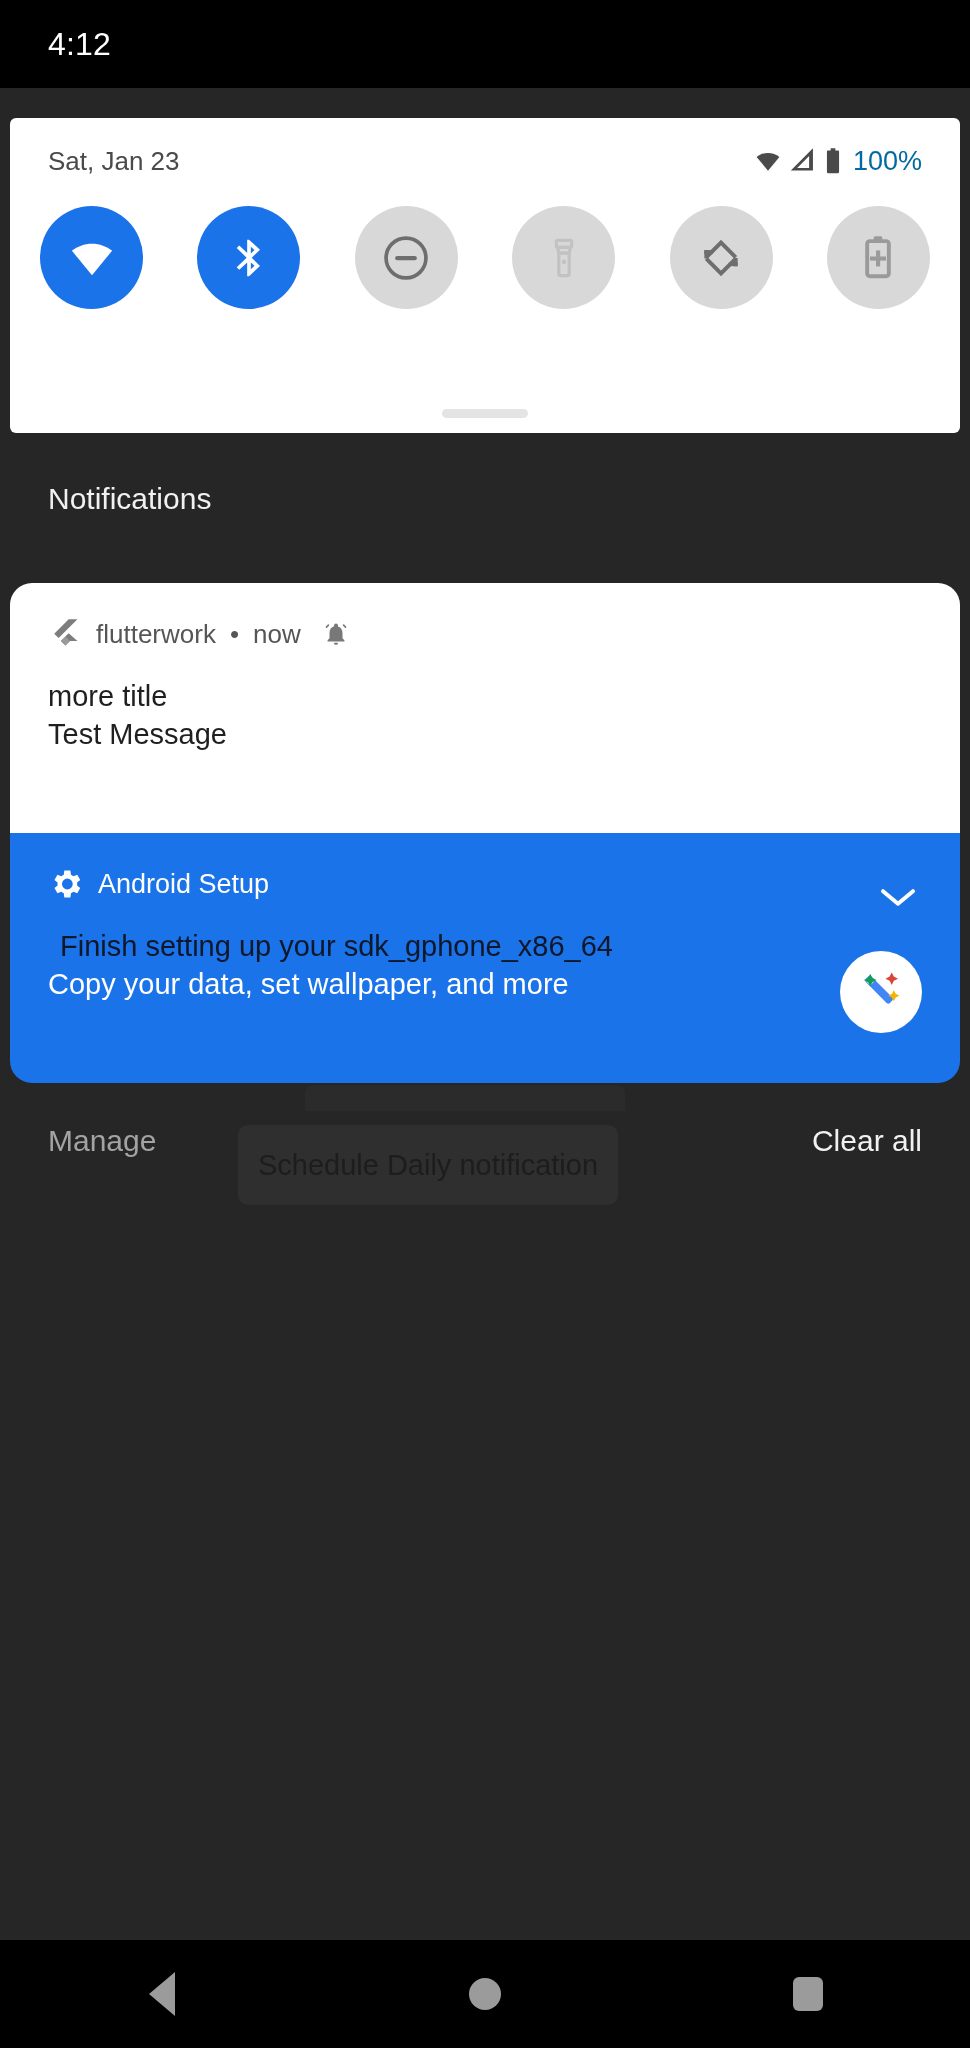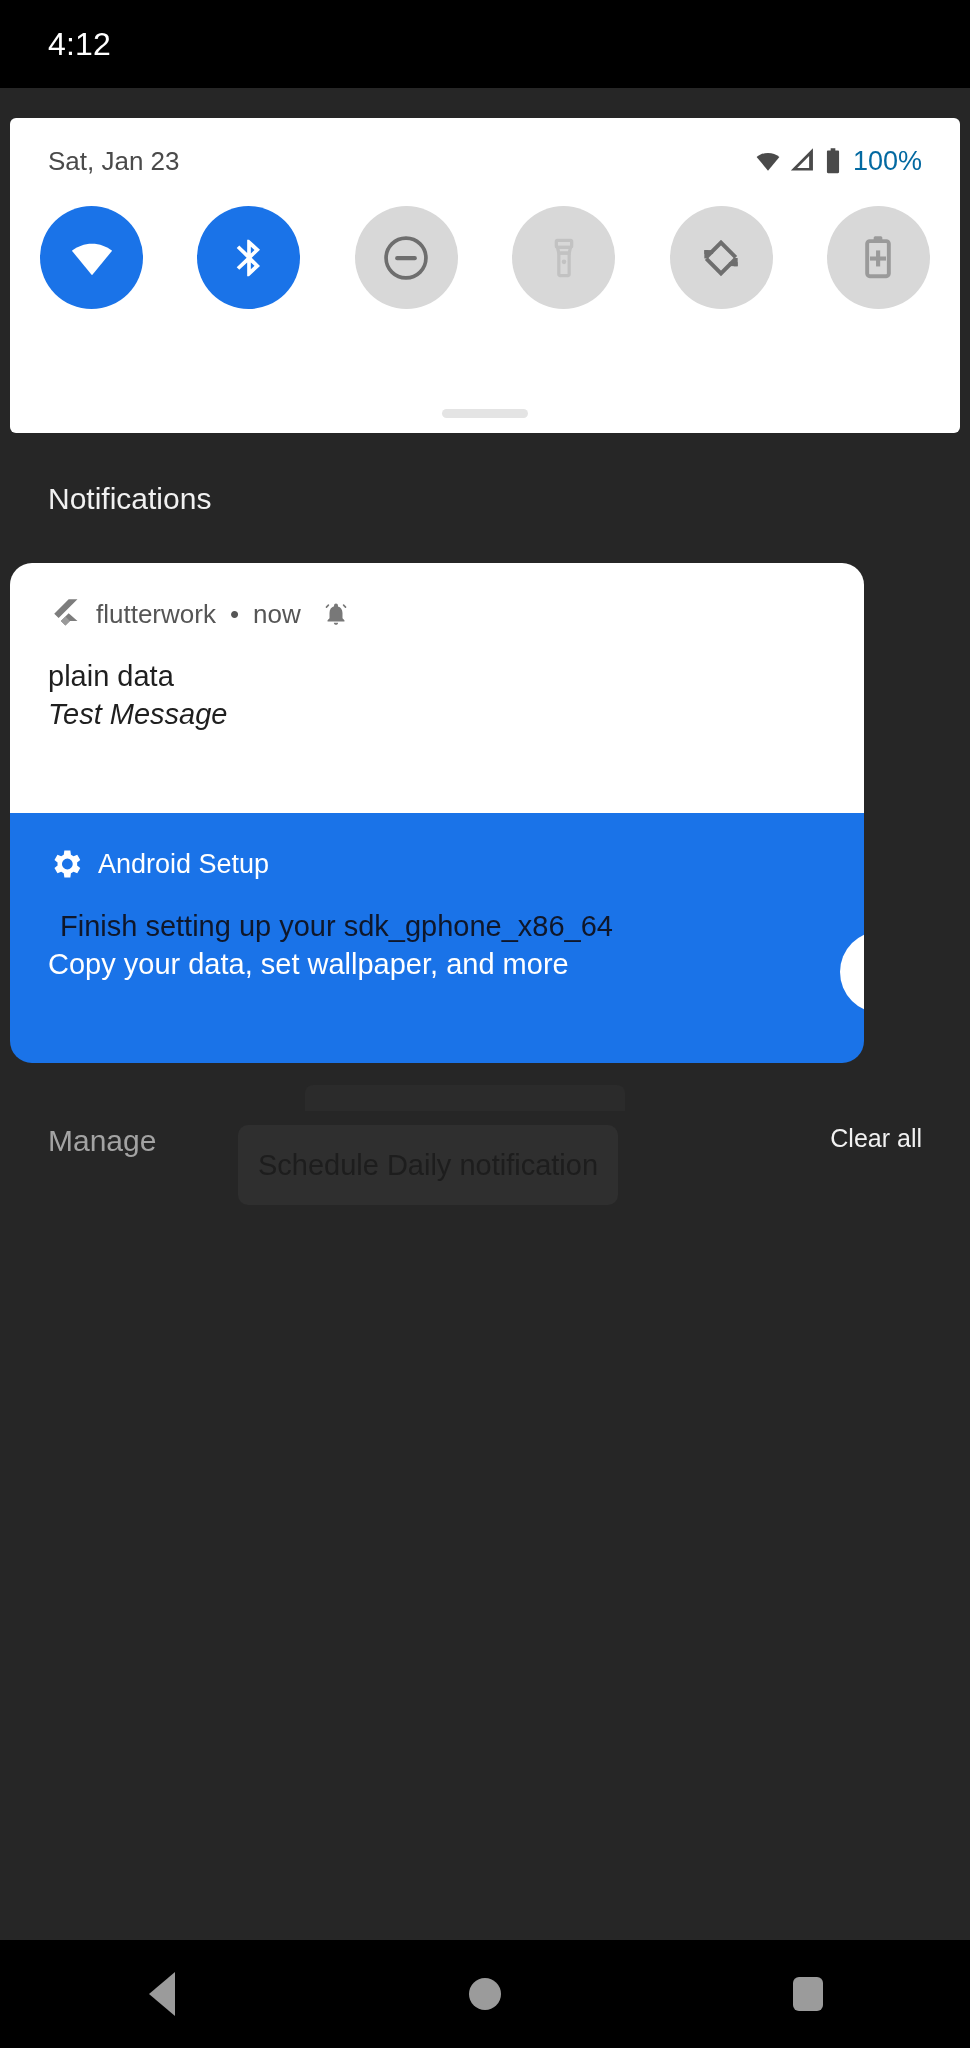--- a/index.html
+++ b/index.html
@@ -57,39 +57,39 @@
   }
 
   
   .notif-label {
     position:absolute; left:48px; top:482px;
     color:#f1f1f1; font-size:30px;
   }
 
   
   .notif-stack {
-    position:absolute; left:10px; top:563px; width:854px;
+    position:absolute; left:10px; top:583px; width:950px;
     border-radius:22px; overflow:hidden;
   }
   .notif {
     width:950px; padding:28px 38px 30px 38px; position:relative;
   }
   .notif.plain { background:#ffffff; min-height:250px; }
   .notif.setup { background:#1a73e8; min-height:250px; }
 
   .notif-head { display:flex; align-items:center; gap:14px; height:46px; }
   .notif-appname { font-size:26px; }
   .notif.plain .notif-appname { color:#565656; }
   .notif.setup .notif-appname { color:#ffffff; font-size:27px; }
 
   .notif-body { margin-top:20px; }
   .notif-title { font-size:29px; line-height:1.32; }
   .notif-text  { font-size:29px; line-height:1.32; }
   .notif.plain .notif-title { color:#1f1f1f; }
-  .notif.plain .notif-text  { color:#1f1f1f;font-style:italic; }
+  .notif.plain .notif-text  { color:#1f1f1f; }
   .notif.setup .notif-title { color:#0f172a;margin-left:12px; }
   .notif.setup .notif-text  { color:#ffffff; }
 
   .expand-btn {
     position:absolute; right:36px; top:38px; width:52px; height:52px;
     display:flex; align-items:center; justify-content:center; cursor:pointer;
   }
   .big-icon {
     position:absolute; right:38px; top:118px;
     width:82px; height:82px; border-radius:50%; background:#ffffff;
@@ -97,21 +97,21 @@
   }
 
   
   .actions {
     position:absolute; left:0; top:1108px; width:970px; height:84px;
   }
   .manage {
     position:absolute; left:48px; top:16px; color:#a3a3a3; font-size:30px; cursor:pointer;
   }
   .clear-all {
-    position:absolute; right:48px; top:16px; color:#f1f1f1; font-size:25px; cursor:pointer;
+    position:absolute; right:48px; top:16px; color:#f1f1f1; font-size:30px; cursor:pointer;
   }
 
   
   .app-button {
     position:absolute; left:238px; top:1125px; width:380px; height:80px;
     background:#2f2f2f; border-radius:10px;
     display:flex; align-items:center; justify-content:center;
     color:#1d1d1d; font-size:29px; cursor:pointer;
   }
   .app-button-ghost {
@@ -226,21 +226,21 @@
         </svg>
         <span class="notif-appname">flutterwork</span>
         <span class="notif-appname">•</span>
         <span class="notif-appname">now</span>
         <svg width="26" height="28" viewBox="0 0 24 24" style="margin-left:8px">
           <path fill="#787878" d="M12 22c1.1 0 2-.9 2-2h-4c0 1.1.9 2 2 2zm6-6v-5c0-3-1.6-5.4-4.2-6V4a1.8 1.8 0 0 0-3.6 0v.9C7.6 5.6 6 8 6 11v5l-1.8 1.8V19h15.6v-1.2L18 16z"></path>
           <path fill="none" stroke="#787878" stroke-width="1.5" stroke-linecap="round" d="M3.2 5.6 5 3.8M20.8 5.6 19 3.8"></path>
         </svg>
       </div>
       <div class="notif-body">
-        <div class="notif-title">plain data</div>
+        <div class="notif-title">more title</div>
         <div class="notif-text">Test Message</div>
       </div>
     </div>
 
     <div class="notif setup">
       <div class="notif-head">
         <svg width="36" height="36" viewBox="0 0 24 24">
           <path fill="#ffffff" d="M19.4 13a7.8 7.8 0 0 0 0-2l2.1-1.6-2-3.5-2.5 1a7.7 7.7 0 0 0-1.7-1L14.9 3h-4l-.4 2.9c-.6.3-1.2.6-1.7 1l-2.5-1-2 3.5L6.4 11a7.8 7.8 0 0 0 0 2l-2.1 1.6 2 3.5 2.5-1c.5.4 1.1.7 1.7 1l.4 2.9h4l.4-2.9c.6-.3 1.2-.6 1.7-1l2.5 1 2-3.5-2.1-1.6zM12.9 15.6A3.6 3.6 0 1 1 12.9 8.4a3.6 3.6 0 0 1 0 7.2z"></path>
         </svg>
         <span class="notif-appname">Android Setup</span>

